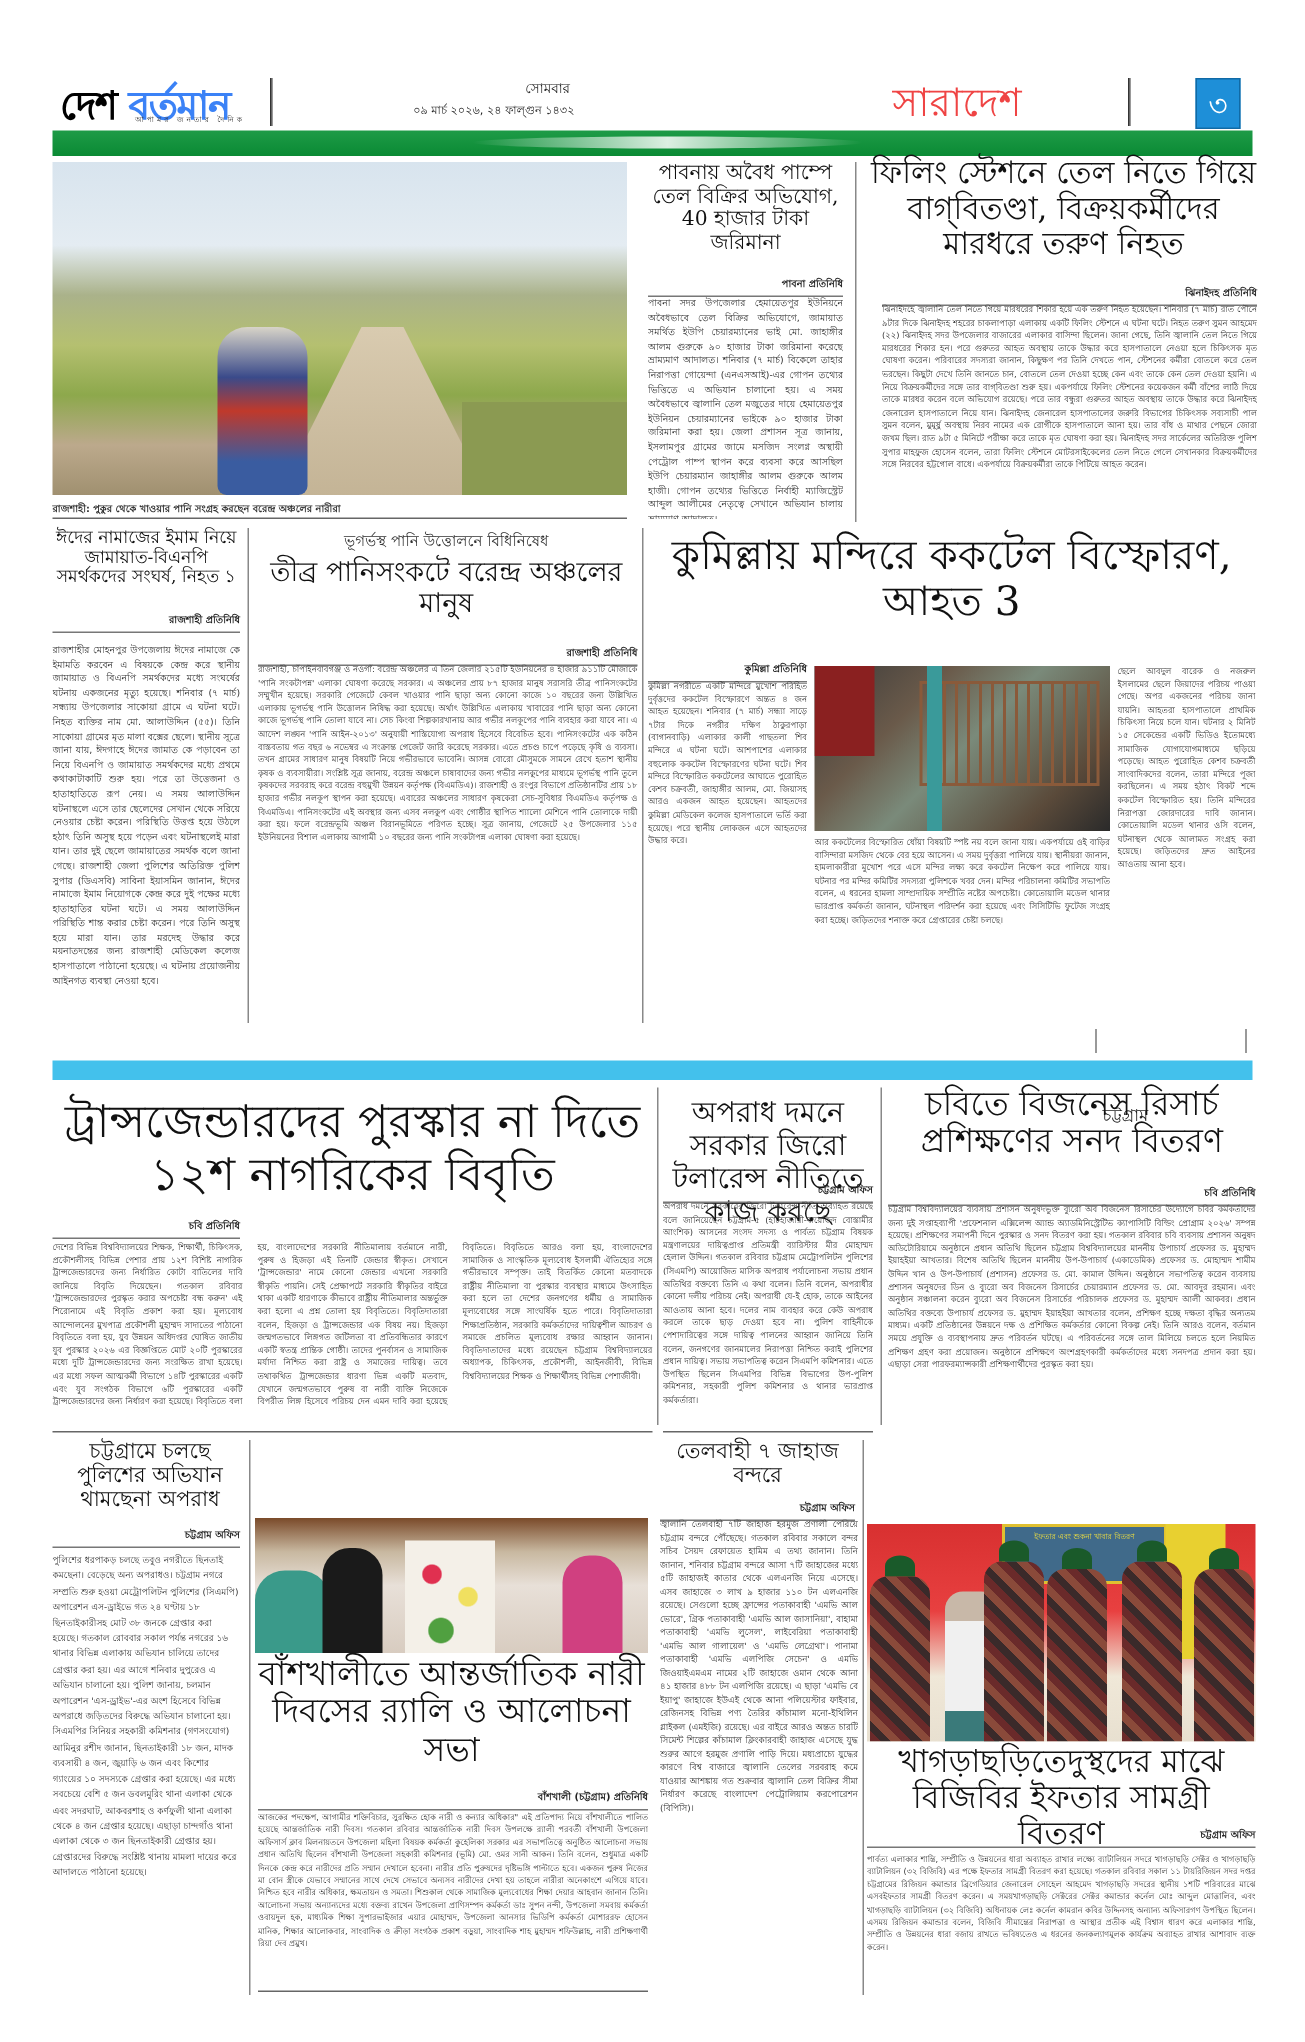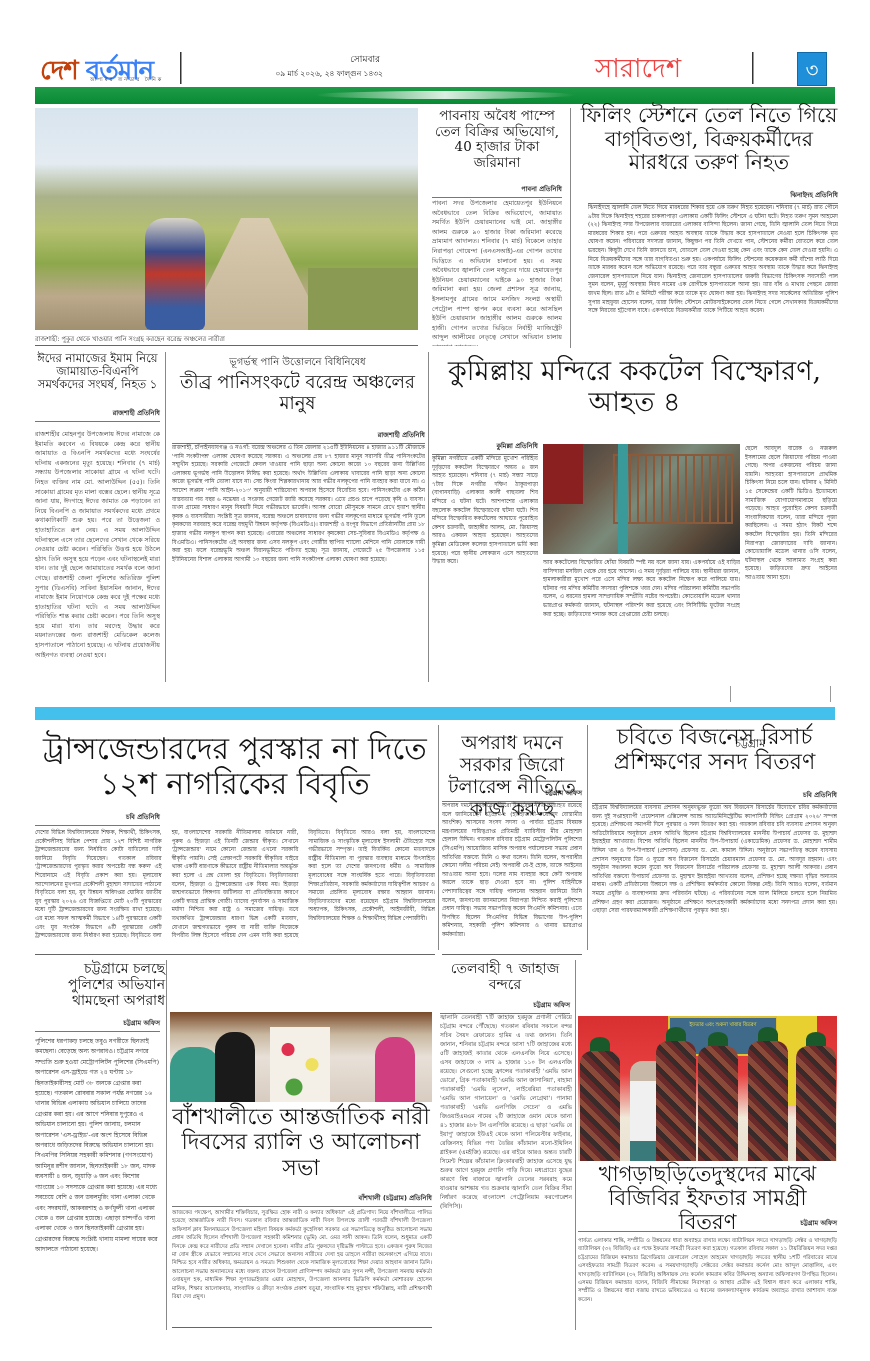--- a/index.html
+++ b/index.html
@@ -1,34 +1,34 @@
 <!DOCTYPE html>
 <html><head>
 <meta charset="utf-8">
 <style>
   * { box-sizing: border-box; margin: 0; padding: 0; }
   body { width: 870px; height: 1361px; background: #fff; font-family: "DejaVu Sans", sans-serif; color: #222; position: relative; overflow: hidden; }
   .abs { position: absolute; }
   .masthead-logo { left: 40px; top: 50px; font-size: 26px; font-weight: bold; letter-spacing: -1px; }
-  .logo-red { color: #c2410c; }
+  .logo-red { color: #000000; }
   .logo-green { color: #3b82f6; }
   .logo-tag { left: 90px; top: 76px; font-size: 5px; color: #333; letter-spacing: 2px; }
   .mast-sep { width: 2px; height: 32px; background: #333; border-right: 1px solid #999; }
   .day { left: 340px; top: 52px; font-size: 9px; text-align: right; width: 40px; }
   .date { left: 268px; top: 68px; font-size: 7.5px; width: 115px; text-align: right; }
   .section-title { left: 595px; top: 48px; font-size: 26px; color: #ef4444; font-family: "DejaVu Serif", serif; }
   .page-num { left: 797px; top: 52px; width: 30px; height: 34px; background: #1e8fd8; color: #fff; font-size: 20px; text-align: center; line-height: 34px; border: 1px solid #106aa6; }
   .green-bar { left: 35px; top: 87px; width: 800px; height: 17px; background: linear-gradient(to bottom, #1e9b47, #0a8a34); }
   .green-bar::after { content: ""; position: absolute; left: 280px; top: 4px; width: 260px; height: 8px; background: linear-gradient(to right, rgba(255,255,255,0), rgba(255,255,255,0.85), rgba(255,255,255,0)); border-radius: 50%; }
   .photo { background: #999; overflow: hidden; }
   .photo1 { left: 35px; top: 108px; width: 383px; height: 222px; background: linear-gradient(to bottom, #d8e4ee 0%, #e4ecf2 25%, #aab28a 40%, #b5c070 55%, #8da84c 70%, #bca98c 85%, #a09070 100%); }
   .photo1 .road { position: absolute; left: 150px; top: 110px; width: 140px; height: 112px; background: linear-gradient(to bottom, #d9cbb0, #c4b496); clip-path: polygon(40% 0, 60% 0, 100% 100%, 0 100%); }
   .photo1 .woman { position: absolute; left: 110px; top: 110px; width: 60px; height: 112px; background: linear-gradient(to bottom, #d8d4c8 0%, #3a4a8a 30%, #c0392b 50%, #3a5ca0 80%); border-radius: 20px 20px 6px 6px; }
   .photo1 .pond { position: absolute; right: 0; top: 160px; width: 110px; height: 62px; background: #8b9a52; }
-  .caption { font-size: 6.5px; color: #333; }
+  .caption { font-size: 6.5px; color: #333; font-weight: bold; }
   .hr { height: 1px; background: #666; }
   .hl { font-family: "DejaVu Serif", serif; color: #111; text-align: center; line-height: 1.15; }
   .byline { font-size: 6.5px; font-weight: bold; color: #222; border-bottom: 1px solid #777; padding-bottom: 2px; text-align: right; }
   .body-text { font-size: 6.2px; line-height: 9.6px; color: #333; text-align: justify; }
   .photo2 { left: 543px; top: 444px; width: 197px; height: 110px; background: linear-gradient(135deg, #3a3a3a 0%, #6a5a4a 30%, #7a8a7a 50%, #5a4a3a 80%, #2a2a2a 100%); }
   .photo2 .rail { position: absolute; left: 70px; top: 10px; width: 120px; height: 70px; border: 2px solid #8a5a3a; background: repeating-linear-gradient(to right, transparent 0 6px, #8a5a3a 6px 8px); }
   .photo2 .red { position: absolute; left: 0; top: 0; width: 40px; height: 60px; background: #8a2020; }
   .photo2 .pole { position: absolute; left: 75px; top: 0; width: 10px; height: 110px; background: #3a9a9a; }
   .chattogram-tab { left: 735px; top: 687px; font-size: 11px; color: #222; margin-top: 48px; }
   .tab-bar { left: 35px; top: 707px; width: 800px; height: 13px; background: #43c1ec; }
@@ -82,21 +82,21 @@
 <div class="abs byline" style="left:35px; top:408px; width:125px;">রাজশাহী প্রতিনিধি</div>
 <div class="abs body-text" style="left:35px; top:429px; width:125px; height:250px; overflow:hidden;">রাজশাহীর মোহনপুর উপজেলায় ঈদের নামাজে কে ইমামতি করবেন এ বিষয়কে কেন্দ্র করে স্থানীয় জামায়াত ও বিএনপি সমর্থকদের মধ্যে সংঘর্ষের ঘটনায় একজনের মৃত্যু হয়েছে। শনিবার (৭ মার্চ) সন্ধ্যায় উপজেলার সাকোয়া গ্রামে এ ঘটনা ঘটে। নিহত ব্যক্তির নাম মো. আলাউদ্দিন (৫৫)। তিনি সাকোয়া গ্রামের মৃত মালা বক্সের ছেলে। স্থানীয় সূত্রে জানা যায়, ঈদগাহে ঈদের জামাত কে পড়াবেন তা নিয়ে বিএনপি ও জামায়াত সমর্থকদের মধ্যে প্রথমে কথাকাটাকাটি শুরু হয়। পরে তা উত্তেজনা ও হাতাহাতিতে রূপ নেয়। এ সময় আলাউদ্দিন ঘটনাস্থলে এসে তার ছেলেদের সেখান থেকে সরিয়ে নেওয়ার চেষ্টা করেন। পরিস্থিতি উত্তপ্ত হয়ে উঠলে হঠাৎ তিনি অসুস্থ হয়ে পড়েন এবং ঘটনাস্থলেই মারা যান। তার দুই ছেলে জামায়াতের সমর্থক বলে জানা গেছে। রাজশাহী জেলা পুলিশের অতিরিক্ত পুলিশ সুপার (ডিএসবি) সাবিনা ইয়াসমিন জানান, ঈদের নামাজে ইমাম নিয়োগকে কেন্দ্র করে দুই পক্ষের মধ্যে হাতাহাতির ঘটনা ঘটে। এ সময় আলাউদ্দিন পরিস্থিতি শান্ত করার চেষ্টা করেন। পরে তিনি অসুস্থ হয়ে মারা যান। তার মরদেহ উদ্ধার করে ময়নাতদন্তের জন্য রাজশাহী মেডিকেল কলেজ হাসপাতালে পাঠানো হয়েছে। এ ঘটনায় প্রয়োজনীয় আইনগত ব্যবস্থা নেওয়া হবে।</div>
 <div class="abs vline" style="left:165px; top:352px; height:330px;"></div>
 
 <div class="abs hl" style="left:170px; top:356px; width:255px; font-size:10px; color:#333;">ভূগর্ভস্থ পানি উত্তোলনে বিধিনিষেধ</div>
 <div class="abs hl" style="left:170px; top:372px; width:255px; font-size:18px;">তীব্র পানিসংকটে বরেন্দ্র অঞ্চলের মানুষ</div>
 <div class="abs byline" style="left:172px; top:430px; width:253px;">রাজশাহী প্রতিনিধি</div>
 <div class="abs body-text" style="left:172px; top:443px; width:253px; height:238px; overflow:hidden; font-size:5.6px; line-height:8.6px;">রাজশাহী, চাঁপাইনবাবগঞ্জ ও নওগাঁ: বরেন্দ্র অঞ্চলের এ তিন জেলার ২১৫টি ইউনিয়নের ৪ হাজার ৯১১টি মৌজাকে 'পানি সংকটাপন্ন' এলাকা ঘোষণা করেছে সরকার। এ অঞ্চলের প্রায় ৮৭ হাজার মানুষ সরাসরি তীব্র পানিসংকটের সম্মুখীন হয়েছে। সরকারি গেজেটে কেবল খাওয়ার পানি ছাড়া অন্য কোনো কাজে ১০ বছরের জন্য উল্লিখিত এলাকায় ভূগর্ভস্থ পানি উত্তোলন নিষিদ্ধ করা হয়েছে। অর্থাৎ উল্লিখিত এলাকায় খাবারের পানি ছাড়া অন্য কোনো কাজে ভূগর্ভস্থ পানি তোলা যাবে না। সেচ কিংবা শিল্পকারখানায় আর গভীর নলকূপের পানি ব্যবহার করা যাবে না। এ আদেশ লঙ্ঘন 'পানি আইন-২০১৩' অনুযায়ী শাস্তিযোগ্য অপরাধ হিসেবে বিবেচিত হবে। পানিসংকটের এক কঠিন বাস্তবতায় গত বছর ৬ নভেম্বর এ সংক্রান্ত গেজেট জারি করেছে সরকার। এতে প্রচণ্ড চাপে পড়েছে কৃষি ও ব্যবসা। তখন গ্রামের সাধারণ মানুষ বিষয়টি নিয়ে গভীরভাবে ভাবেনি। আসন্ন বোরো মৌসুমকে সামনে রেখে হতাশ স্থানীয় কৃষক ও ব্যবসায়ীরা। সংশ্লিষ্ট সূত্র জানায়, বরেন্দ্র অঞ্চলে চাষাবাদের জন্য গভীর নলকূপের মাধ্যমে ভূগর্ভস্থ পানি তুলে কৃষকদের সরবরাহ করে বরেন্দ্র বহুমুখী উন্নয়ন কর্তৃপক্ষ (বিএমডিএ)। রাজশাহী ও রংপুর বিভাগে প্রতিষ্ঠানটির প্রায় ১৮ হাজার গভীর নলকূপ স্থাপন করা হয়েছে। এবারের অঞ্চলের সাধারণ কৃষকেরা সেচ-সুবিধার বিএমডিএ কর্তৃপক্ষ ও বিএমডিএ। পানিসংকটের এই অবস্থার জন্য এসব নলকূপ এবং গোষ্ঠীর স্থাপিত শ্যালো মেশিনে পানি তোলাকে দায়ী করা হয়। ফলে বরেন্দ্রভূমি অঞ্চল বিরানভূমিতে পরিণত হচ্ছে। সূত্র জানায়, গেজেটে ২৫ উপজেলার ১১৫ ইউনিয়নের বিশাল এলাকায় আগামী ১০ বছরের জন্য পানি সংকটাপন্ন এলাকা ঘোষণা করা হয়েছে।</div>
 <div class="abs vline" style="left:428px; top:352px; height:330px;"></div>
 
-<div class="abs hl" style="left:432px; top:355px; width:405px; font-size:27px;">কুমিল্লায় মন্দিরে ককটেল বিস্ফোরণ, আহত ৪</div>
+<div class="abs hl" style="left:432px; top:355px; width:405px; font-size:27px;">কুমিল্লায় মন্দিরে ককটেল বিস্ফোরণ, আহত 3</div>
 <div class="abs byline" style="left:432px; top:441px; width:106px;">কুমিল্লা প্রতিনিধি</div>
 <div class="abs body-text" style="left:432px; top:454px; width:106px; height:228px; overflow:hidden; font-size:5.6px; line-height:8.6px;">কুমিল্লা নগরীতে একটি মন্দিরে মুখোশ পরিহিত দুর্বৃত্তদের ককটেল বিস্ফোরণে অন্তত ৪ জন আহত হয়েছেন। শনিবার (৭ মার্চ) সন্ধ্যা সাড়ে ৭টার দিকে নগরীর দক্ষিণ ঠাকুরপাড়া (বাগানবাড়ি) এলাকার কালী গাছতলা শিব মন্দিরে এ ঘটনা ঘটে। আশপাশের এলাকার বহুলোক ককটেল বিস্ফোরণের ঘটনা ঘটে। শিব মন্দিরে বিস্ফোরিত ককটেলের আঘাতে পুরোহিত কেশব চক্রবর্তী, জাহাঙ্গীর আলম, মো. জিয়াসহ আরও একজন আহত হয়েছেন। আহতদের কুমিল্লা মেডিকেল কলেজ হাসপাতালে ভর্তি করা হয়েছে। পরে স্থানীয় লোকজন এসে আহতদের উদ্ধার করে।</div>
 <div class="abs photo photo2">
   <div class="red"></div>
   <div class="rail"></div>
   <div class="pole"></div>
 </div>
 <div class="abs body-text" style="left:543px; top:558px; width:197px; height:124px; overflow:hidden; font-size:5.6px; line-height:8.6px;">আর ককটেলের বিস্ফোরিত ধোঁয়া বিষয়টি স্পষ্ট নয় বলে জানা যায়। একপর্যায়ে ওই বাড়ির বাসিন্দারা মসজিদ থেকে বের হয়ে আসেন। এ সময় দুর্বৃত্তরা পালিয়ে যায়। স্থানীয়রা জানান, হামলাকারীরা মুখোশ পরে এসে মন্দির লক্ষ্য করে ককটেল নিক্ষেপ করে পালিয়ে যায়। ঘটনার পর মন্দির কমিটির সদস্যরা পুলিশকে খবর দেন। মন্দির পরিচালনা কমিটির সভাপতি বলেন, এ ধরনের হামলা সাম্প্রদায়িক সম্প্রীতি নষ্টের অপচেষ্টা। কোতোয়ালি মডেল থানার ভারপ্রাপ্ত কর্মকর্তা জানান, ঘটনাস্থল পরিদর্শন করা হয়েছে এবং সিসিটিভি ফুটেজ সংগ্রহ করা হচ্ছে। জড়িতদের শনাক্ত করে গ্রেপ্তারের চেষ্টা চলছে।</div>
 <div class="abs body-text" style="left:745px; top:444px; width:92px; height:238px; overflow:hidden; font-size:5.6px; line-height:8.6px;">ছেলে আবদুল বারেক ও নজরুল ইসলামের ছেলে জিয়াদের পরিচয় পাওয়া গেছে। অপর একজনের পরিচয় জানা যায়নি। আহতরা হাসপাতালে প্রাথমিক চিকিৎসা নিয়ে চলে যান। ঘটনার ২ মিনিট ১৫ সেকেন্ডের একটি ভিডিও ইতোমধ্যে সামাজিক যোগাযোগমাধ্যমে ছড়িয়ে পড়েছে। আহত পুরোহিত কেশব চক্রবর্তী সাংবাদিকদের বলেন, তারা মন্দিরে পূজা করছিলেন। এ সময় হঠাৎ বিকট শব্দে ককটেল বিস্ফোরিত হয়। তিনি মন্দিরের নিরাপত্তা জোরদারের দাবি জানান। কোতোয়ালি মডেল থানার ওসি বলেন, ঘটনাস্থল থেকে আলামত সংগ্রহ করা হয়েছে। জড়িতদের দ্রুত আইনের আওতায় আনা হবে।</div>
 
@@ -114,21 +114,21 @@
 <div class="abs hl" style="left:442px; top:732px; width:140px; font-size:19px;">অপরাধ দমনে সরকার জিরো টলারেন্স নীতিতে কাজ করছে</div>
 <div class="abs byline" style="left:442px; top:788px; width:140px;">চট্টগ্রাম অফিস</div>
 <div class="abs body-text" style="left:442px; top:801px; width:140px; height:150px; overflow:hidden; font-size:5.6px; line-height:8.6px;">অপরাধ দমনে সরকারের জিরো টলারেন্স নীতি অব্যাহত রয়েছে বলে জানিয়েছেন চট্টগ্রাম-৫ (হাটহাজারী-বায়েজিদ বোস্তামীর আংশিক) আসনের সংসদ সদস্য ও পার্বত্য চট্টগ্রাম বিষয়ক মন্ত্রণালয়ের দায়িত্বপ্রাপ্ত প্রতিমন্ত্রী ব্যারিস্টার মীর মোহাম্মদ হেলাল উদ্দিন। গতকাল রবিবার চট্টগ্রাম মেট্রোপলিটন পুলিশের (সিএমপি) আয়োজিত মাসিক অপরাধ পর্যালোচনা সভায় প্রধান অতিথির বক্তব্যে তিনি এ কথা বলেন। তিনি বলেন, অপরাধীর কোনো দলীয় পরিচয় নেই। অপরাধী যে-ই হোক, তাকে আইনের আওতায় আনা হবে। দলের নাম ব্যবহার করে কেউ অপরাধ করলে তাকে ছাড় দেওয়া হবে না। পুলিশ বাহিনীকে পেশাদারিত্বের সঙ্গে দায়িত্ব পালনের আহ্বান জানিয়ে তিনি বলেন, জনগণের জানমালের নিরাপত্তা নিশ্চিত করাই পুলিশের প্রধান দায়িত্ব। সভায় সভাপতিত্ব করেন সিএমপি কমিশনার। এতে উপস্থিত ছিলেন সিএমপির বিভিন্ন বিভাগের উপ-পুলিশ কমিশনার, সহকারী পুলিশ কমিশনার ও থানার ভারপ্রাপ্ত কর্মকর্তারা।</div>
 <div class="abs hr" style="left:442px; top:954px; width:140px;"></div>
 
 <div class="abs vline" style="left:587px; top:725px; height:225px;"></div>
 <div class="abs hl" style="left:592px; top:724px; width:245px; font-size:22px;">চবিতে বিজনেস রিসার্চ প্রশিক্ষণের সনদ বিতরণ</div>
 <div class="abs byline" style="left:592px; top:790px; width:245px;">চবি প্রতিনিধি</div>
 <div class="abs body-text" style="left:592px; top:803px; width:245px; height:190px; overflow:hidden; font-size:5.6px; line-height:8.6px;">চট্টগ্রাম বিশ্ববিদ্যালয়ের ব্যবসায় প্রশাসন অনুষদভুক্ত ব্যুরো অব বিজনেস রিসার্চের উদ্যোগে চবির কর্মকর্তাদের জন্য দুই সপ্তাহব্যাপী 'প্রফেশনাল এক্সিলেন্স অ্যান্ড অ্যাডমিনিস্ট্রেটিভ ক্যাপাসিটি বিল্ডিং প্রোগ্রাম ২০২৬' সম্পন্ন হয়েছে। প্রশিক্ষণের সমাপনী দিনে পুরস্কার ও সনদ বিতরণ করা হয়। গতকাল রবিবার চবি ব্যবসায় প্রশাসন অনুষদ অডিটোরিয়ামে অনুষ্ঠানে প্রধান অতিথি ছিলেন চট্টগ্রাম বিশ্ববিদ্যালয়ের মাননীয় উপাচার্য প্রফেসর ড. মুহাম্মদ ইয়াহইয়া আখতার। বিশেষ অতিথি ছিলেন মাননীয় উপ-উপাচার্য (একাডেমিক) প্রফেসর ড. মোহাম্মদ শামীম উদ্দিন খান ও উপ-উপাচার্য (প্রশাসন) প্রফেসর ড. মো. কামাল উদ্দিন। অনুষ্ঠানে সভাপতিত্ব করেন ব্যবসায় প্রশাসন অনুষদের ডিন ও ব্যুরো অব বিজনেস রিসার্চের চেয়ারম্যান প্রফেসর ড. মো. আবদুর রহমান। এবং অনুষ্ঠান সঞ্চালনা করেন ব্যুরো অব বিজনেস রিসার্চের পরিচালক প্রফেসর ড. মুহাম্মদ আলী আকবর। প্রধান অতিথির বক্তব্যে উপাচার্য প্রফেসর ড. মুহাম্মদ ইয়াহইয়া আখতার বলেন, প্রশিক্ষণ হচ্ছে দক্ষতা বৃদ্ধির অন্যতম মাধ্যম। একটি প্রতিষ্ঠানের উন্নয়নে দক্ষ ও প্রশিক্ষিত কর্মকর্তার কোনো বিকল্প নেই। তিনি আরও বলেন, বর্তমান সময়ে প্রযুক্তি ও ব্যবস্থাপনায় দ্রুত পরিবর্তন ঘটছে। এ পরিবর্তনের সঙ্গে তাল মিলিয়ে চলতে হলে নিয়মিত প্রশিক্ষণ গ্রহণ করা প্রয়োজন। অনুষ্ঠানে প্রশিক্ষণে অংশগ্রহণকারী কর্মকর্তাদের মধ্যে সনদপত্র প্রদান করা হয়। এছাড়া সেরা পারফরম্যান্সকারী প্রশিক্ষণার্থীদের পুরস্কৃত করা হয়।</div>
 
-<div class="abs hl" style="left:35px; top:960px; width:130px; font-size:14px; text-align:right;">চট্টগ্রামে চলছে পুলিশের অভিযান থামছেনা অপরাধ</div>
+<div class="abs hl" style="left:35px; top:960px; width:130px; font-size:14px; text-align:center;">চট্টগ্রামে চলছে পুলিশের অভিযান থামছেনা অপরাধ</div>
 <div class="abs byline" style="left:35px; top:1018px; width:125px;">চট্টগ্রাম অফিস</div>
 <div class="abs body-text" style="left:35px; top:1036px; width:125px; height:290px; overflow:hidden; font-size:6px; line-height:10.4px; text-align:left;">পুলিশের ধরপাকড় চলছে তবুও নগরীতে ছিনতাই কমছেনা। বেড়েছে অন্য অপরাধও। চট্টগ্রাম নগরে সম্প্রতি শুরু হওয়া মেট্রোপলিটন পুলিশের (সিএমপি) অপারেশন এস-ড্রাইভে গত ২৪ ঘণ্টায় ১৮ ছিনতাইকারীসহ মোট ৩৮ জনকে গ্রেপ্তার করা হয়েছে। গতকাল রোববার সকাল পর্যন্ত নগরের ১৬ থানার বিভিন্ন এলাকায় অভিযান চালিয়ে তাদের গ্রেপ্তার করা হয়। এর আগে শনিবার দুপুরেও এ অভিযান চালানো হয়। পুলিশ জানায়, চলমান অপারেশন 'এস-ড্রাইভ'-এর অংশ হিসেবে বিভিন্ন অপরাধে জড়িতদের বিরুদ্ধে অভিযান চালানো হয়। সিএমপির সিনিয়র সহকারী কমিশনার (গণসংযোগ) আমিনুর রশীদ জানান, ছিনতাইকারী ১৮ জন, মাদক ব্যবসায়ী ৪ জন, জুয়াড়ি ৬ জন এবং কিশোর গ্যাংয়ের ১০ সদস্যকে গ্রেপ্তার করা হয়েছে। এর মধ্যে সবচেয়ে বেশি ৫ জন ডবলমুরিং থানা এলাকা থেকে এবং সদরঘাট, আকবরশাহ ও কর্ণফুলী থানা এলাকা থেকে ৪ জন গ্রেপ্তার হয়েছে। এছাড়া চান্দগাঁও থানা এলাকা থেকে ৩ জন ছিনতাইকারী গ্রেপ্তার হয়। গ্রেপ্তারদের বিরুদ্ধে সংশ্লিষ্ট থানায় মামলা দায়ের করে আদালতে পাঠানো হয়েছে।</div>
 <div class="abs vline" style="left:166px; top:960px; height:370px;"></div>
 
 <div class="abs photo photo3">
   <div class="p1"></div>
   <div class="p2"></div>
   <div class="flowers"></div>
   <div class="p3"></div>
 </div>

